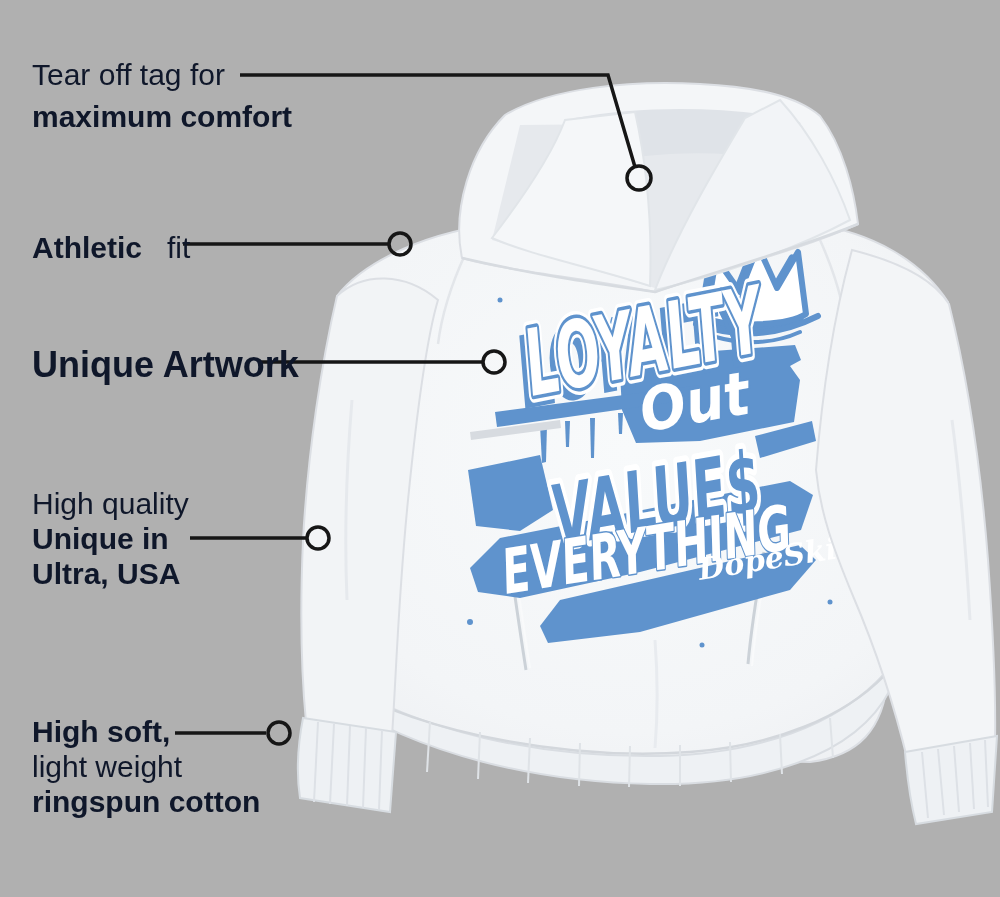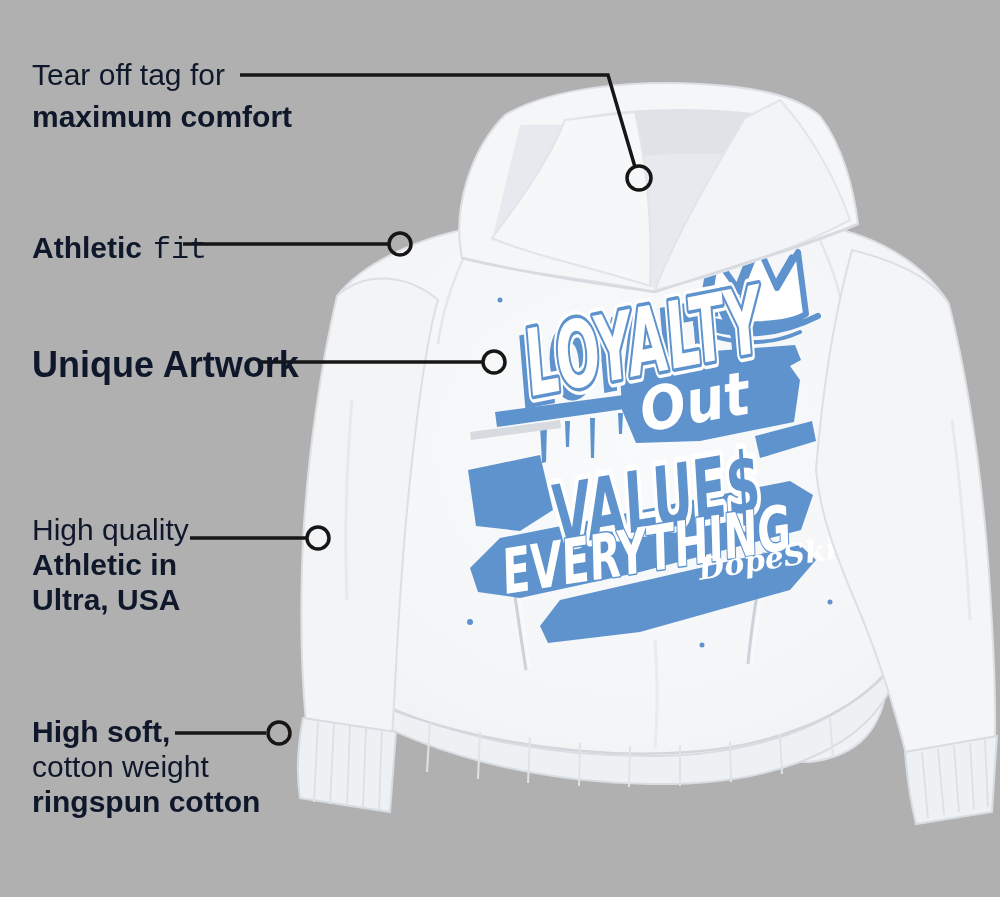--- a/index.html
+++ b/index.html
@@ -13,21 +13,21 @@
   .stage svg{position:absolute;left:0;top:0;}
   .callout{
     position:absolute;
     color:#0f172a;
     font-size:30px;
     line-height:42px;
     white-space:nowrap;
   }
   .callout.tight{line-height:35px;}
   .b{font-weight:bold;}
-  .sp{margin-left:11px;font-family:Liberation Mono, monospace;}
+  .sp{margin-left:25px;}
 </style>
 </head>
 <body>
 
 <div class="stage">
 
   <svg width="1000" height="897" viewBox="0 0 1000 897">
     <defs>
       <radialGradient id="fab" cx="0.48" cy="0.42" r="0.75">
         <stop offset="0" stop-color="#f8fafb"></stop>
@@ -188,25 +188,25 @@
   </div>
 
   <div class="callout" style="left:32px;top:227px;">
     <span class="b">Athletic</span><span class="sp">fit</span>
   </div>
 
   <div class="callout b" style="left:32px;top:344px;font-size:36px;">
     <div>Unique Artwork</div>
   </div>
 
-  <div class="callout tight" style="left:32px;top:512px;">
+  <div class="callout tight" style="left:32px;top:486px;">
     <div>High quality</div>
-    <div class="b">Athletic in</div>
+    <div class="b">Unique in</div>
     <div class="b">Ultra, USA</div>
   </div>
 
   <div class="callout tight" style="left:32px;top:714px;">
     <div class="b">High soft,</div>
-    <div>cotton weight</div>
+    <div>light weight</div>
     <div class="b">ringspun cotton</div>
   </div>
 
 </div>
 
 </body></html>

